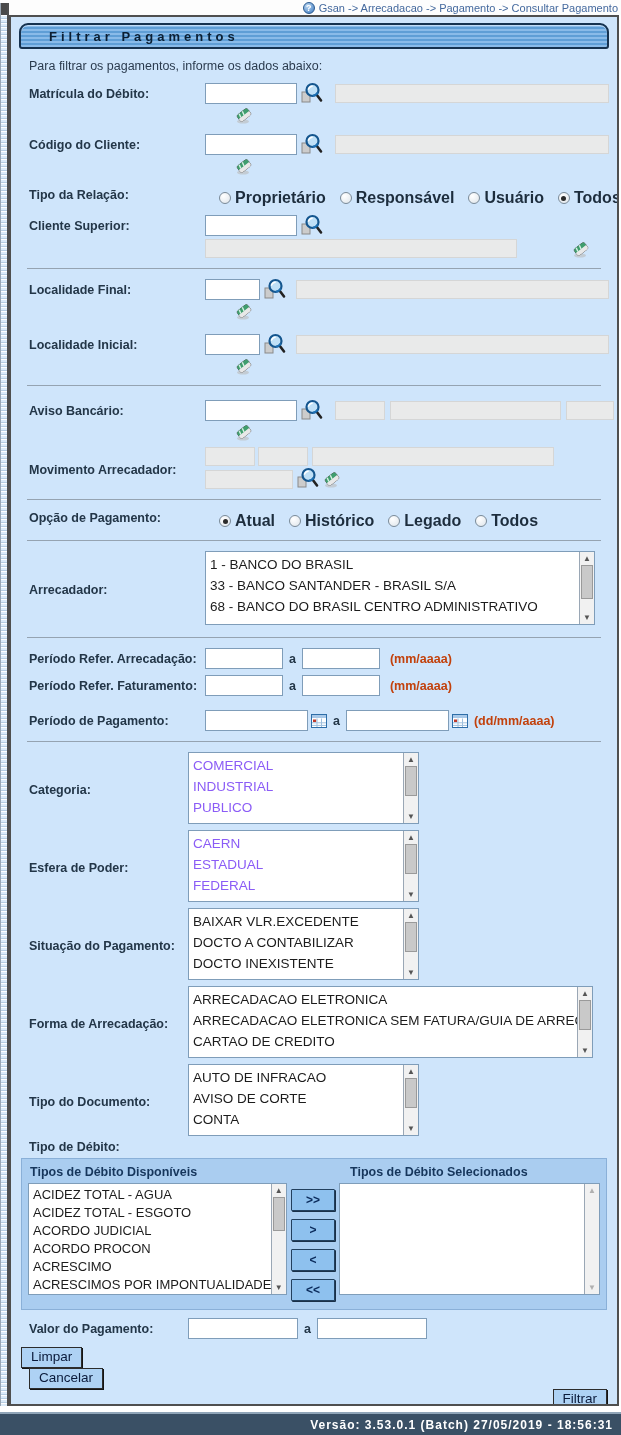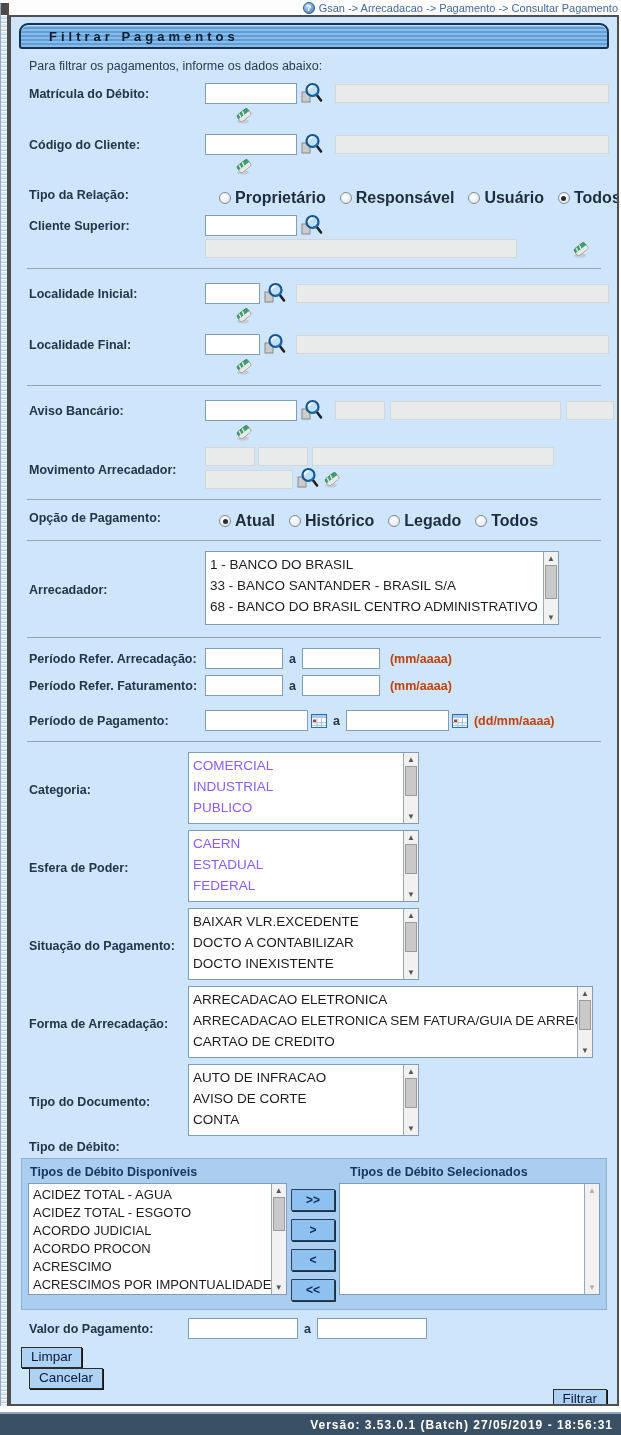--- a/index.html
+++ b/index.html
@@ -61,21 +61,21 @@
   .litems { flex:1; overflow:hidden; padding:2px 0 0 4px; }
   .litems div { font-size:13.5px; line-height:21px; color:#1c1c1c; white-space:nowrap; cursor:default; }
   .list.dis .litems div { color:#8b5cf6; }
   .sb { width:15px; flex:none; border-left:1px solid #9aa7b5; background:#f1f1f1; display:flex; flex-direction:column; align-items:stretch; }
   .sb .ar { height:13px; font-size:8px; color:#555; text-align:center; line-height:13px; flex:none; cursor:pointer; }
   .sb .ar.dis { color:#b0b0b0; }
   .sb .thumb { margin:0 1px; background:#c9c9c9; border:1px solid #9a9a9a; flex:none; }
   .sb .fill { flex:1; }
 
   .h72 { height:72px; } .h74 { height:74px; }
-  .wList { width:231px; } .wListWide { width:405px; } .wArr { width:354px; }
+  .wList { width:231px; } .wListWide { width:405px; } .wArr { width:390px; }
 
   .conn { font-size:12.5px; font-weight:bold; color:#233648; margin:0 6px; }
   .hint { font-size:12.5px; font-weight:bold; color:#c2410c; margin-left:10px;text-align:center; }
 
   .debLabel { margin-top:4px; padding-left:10px; font-size:12.5px; font-weight:bold; color:#233648; }
   .debPanel { margin:4px 2px 0 2px; height:152px; background:#aacdf0; border:1px solid #8ab0d8; padding:4px 6px; }
   .debHead { display:flex; font-size:12.5px; font-weight:bold; color:#16365c; margin:2px 0 4px 0; }
   .debHead .h1 { width:270px; padding-left:2px; } .debHead .h2 { padding-left:52px; }
   .debBody { display:flex; }
   .dlist { width:266px; height:112px; } .dlist2 { width:268px; height:112px; }
@@ -223,38 +223,38 @@
         <div class="sheet" style="width:312px"></div>
         <svg class="ico" style="margin-left:55px" width="18" height="18">
             <use href="#i-eraser"></use>
           </svg>
       </div>
     </div>
   </div>
 
   <div class="sep"></div>
 
+  <div class="row" style="margin-top:10px">
+    <div class="lbl">Localidade Final:</div>
+    <div class="col">
+      <div class="hrow">
+        <input class="txt w55" style="">
+        <svg class="ico mag" width="22" height="22">
+            <use href="#i-mag"></use>
+          </svg>
+        <div class="sheet flex1" style="margin-left:10px"></div>
+      </div>
+      <svg class="ico eraser" width="18" height="18">
+          <use href="#i-eraser"></use>
+        </svg>
+    </div>
+  </div>
+
   <div class="row" style="margin-top:14px">
     <div class="lbl">Localidade Inicial:</div>
-    <div class="col">
-      <div class="hrow">
-        <input class="txt w55" style="">
-        <svg class="ico mag" width="22" height="22">
-            <use href="#i-mag"></use>
-          </svg>
-        <div class="sheet flex1" style="margin-left:10px"></div>
-      </div>
-      <svg class="ico eraser" width="18" height="18">
-          <use href="#i-eraser"></use>
-        </svg>
-    </div>
-  </div>
-
-  <div class="row" style="margin-top:10px">
-    <div class="lbl">Localidade Final:</div>
     <div class="col">
       <div class="hrow">
         <input class="txt w55" style="">
         <svg class="ico mag" width="22" height="22">
             <use href="#i-mag"></use>
           </svg>
         <div class="sheet flex1" style="margin-left:10px"></div>
       </div>
       <svg class="ico eraser" width="18" height="18">
           <use href="#i-eraser"></use>

